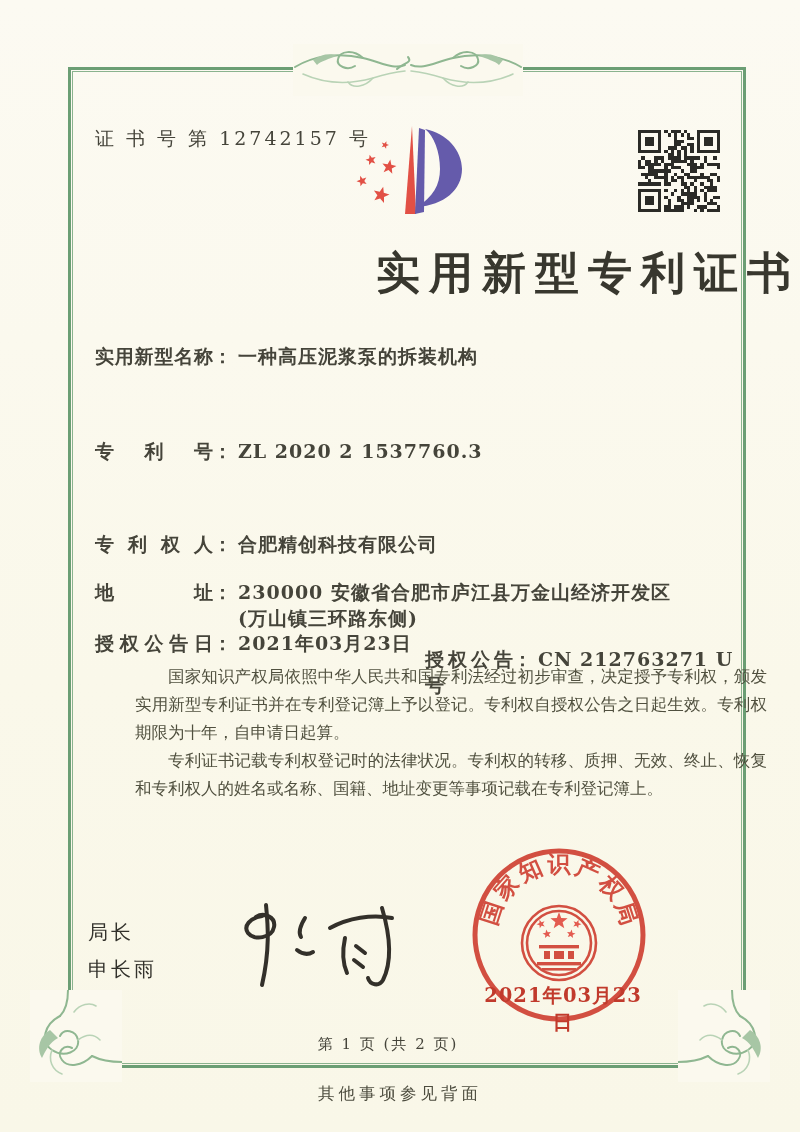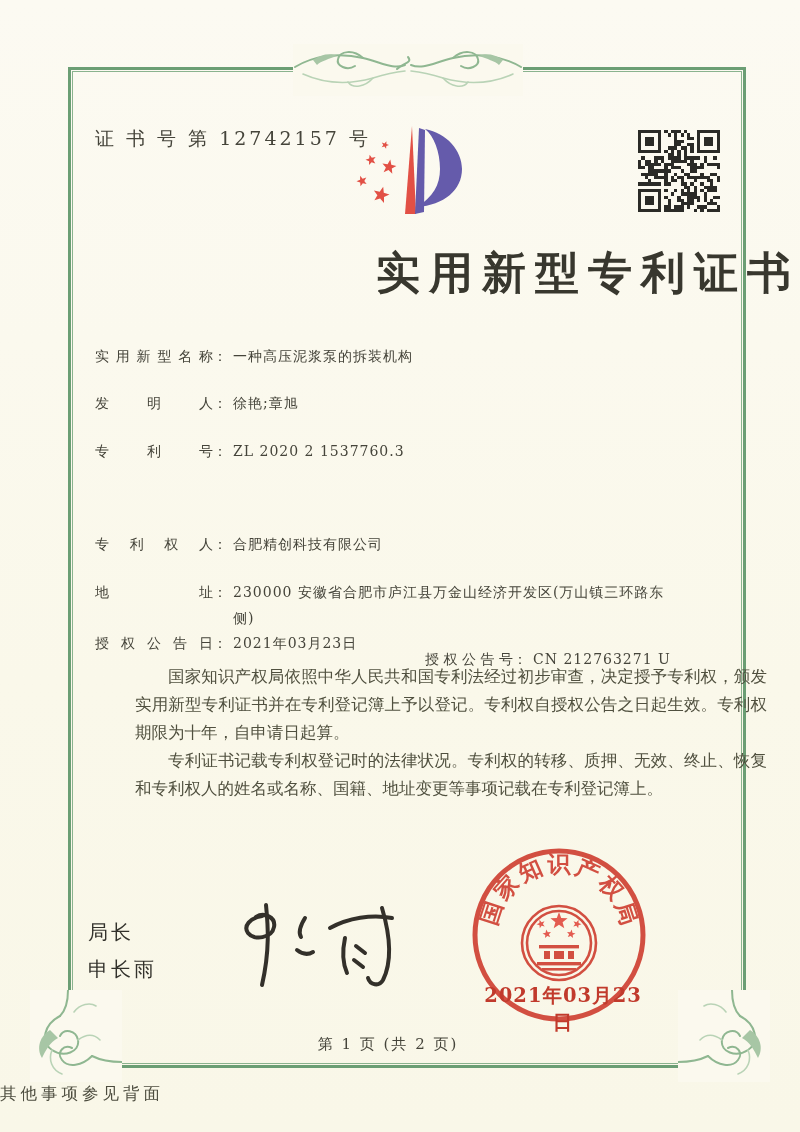--- a/index.html
+++ b/index.html
@@ -19,21 +19,21 @@
   .orn-stroke2{fill:none;stroke:#b9d3b6;stroke-width:1.6;stroke-linecap:round;}
   .orn-fill{fill:#a7c6a5;stroke:none;}
 
   .certno{position:absolute;left:95px;top:126px;font-size:19px;color:#45443a;letter-spacing:3px;}
   .title{position:absolute;left:0;top:244px;width:800px;text-align:right;font-size:44px;font-weight:bold;color:#38372e;letter-spacing:9px;}
 
   .logo{position:absolute;left:345px;top:122px;width:120px;height:100px;}
   .qr{position:absolute;left:638px;top:130px;width:82px;height:82px;}
   .qr svg{width:82px;height:82px;fill:#2b2b27;shape-rendering:crispEdges;}
 
-  .row{position:absolute;left:95px;width:640px;font-size:14px;color:#45443a;line-height:26px;}
+  .row{position:absolute;left:95px;width:640px;font-size:19px;color:#45443a;line-height:26px;font-weight:bold;}
   .flabel{display:inline-block;width:118px;text-align:justify;text-align-last:justify;vertical-align:top;}
   .colon{vertical-align:top;}
   .fvalue{display:inline-block;margin-left:6px;vertical-align:top;letter-spacing:1px;}
   .fvalue.wrap{width:442px;}
   .grant2{position:absolute;left:330px;top:0;margin-top:16px;}
   .grant2 .flabel{width:88px;}
 
   .paras{position:absolute;left:95px;top:663px;width:632px;font-size:16.5px;line-height:28px;color:#50503f;text-align:justify;font-style:oblique 6deg;margin-left:40px;}
   .paras p{margin:0;text-indent:2em;}
 
@@ -46,21 +46,21 @@
   .seal-char{fill:#d04335;font-size:23px;font-weight:bold;text-anchor:middle;font-family:"DejaVu Serif","Liberation Serif",serif;}
   .emblem{stroke:#d04335;fill:none;stroke-width:2.6;}
   .emblem-fill{fill:#d04335;stroke:none;}
   .seal-date{position:absolute;left:478px;top:982px;width:170px;text-align:center;font-size:19.5px;font-weight:bold;color:#c13a2c;letter-spacing:1px;}
 
   .star{fill:#e25045;}
   .logo-red{fill:#e25045;}
   .logo-purple{fill:#655bab;}
 
   .pagenum{position:absolute;left:0;top:1035px;width:776px;text-align:center;font-size:15px;color:#45443a;letter-spacing:2px;}
-  .backnote{position:absolute;left:0;top:1083px;width:800px;font-size:16.5px;color:#4c4c3e;letter-spacing:4px;font-style:oblique 6deg;}
+  .backnote{position:absolute;left:0;top:1083px;width:800px;text-align:center;font-size:16.5px;color:#4c4c3e;letter-spacing:4px;font-style:oblique 6deg;}
 </style>
 </head>
 <body>
 
 <div class="page">
 
   <div class="frame"></div>
 
   <svg class="ornament orn-top" viewBox="0 0 230 52">
     <g>
@@ -439,23 +439,20 @@
         <rect x="23" y="24" width="1" height="1"></rect>
         <rect x="24" y="24" width="1" height="1"></rect>
       </svg>
   </div>
 
   <div class="title">实用新型专利证书</div>
 
   <div class="row" style="top:343px">
     <span class="flabel">实用新型名称</span><span class="colon">：</span><span class="fvalue">一种高压泥浆泵的拆装机构</span>
   </div>
-  <div class="row" style="top:390px">
-    <span class="flabel">发明人</span><span class="colon">：</span><span class="fvalue">徐艳;章旭</span>
-  </div>
   <div class="row" style="top:438px">
     <span class="flabel">专利号</span><span class="colon">：</span><span class="fvalue">ZL 2020 2 1537760.3</span>
   </div>
   <div class="row" style="top:531px">
     <span class="flabel">专利权人</span><span class="colon">：</span><span class="fvalue">合肥精创科技有限公司</span>
   </div>
   <div class="row" style="top:579px">
     <span class="flabel">地址</span><span class="colon">：</span><span class="fvalue wrap">230000 安徽省合肥市庐江县万金山经济开发区(万山镇三环路东侧)</span>
   </div>
   <div class="row" style="top:630px">

